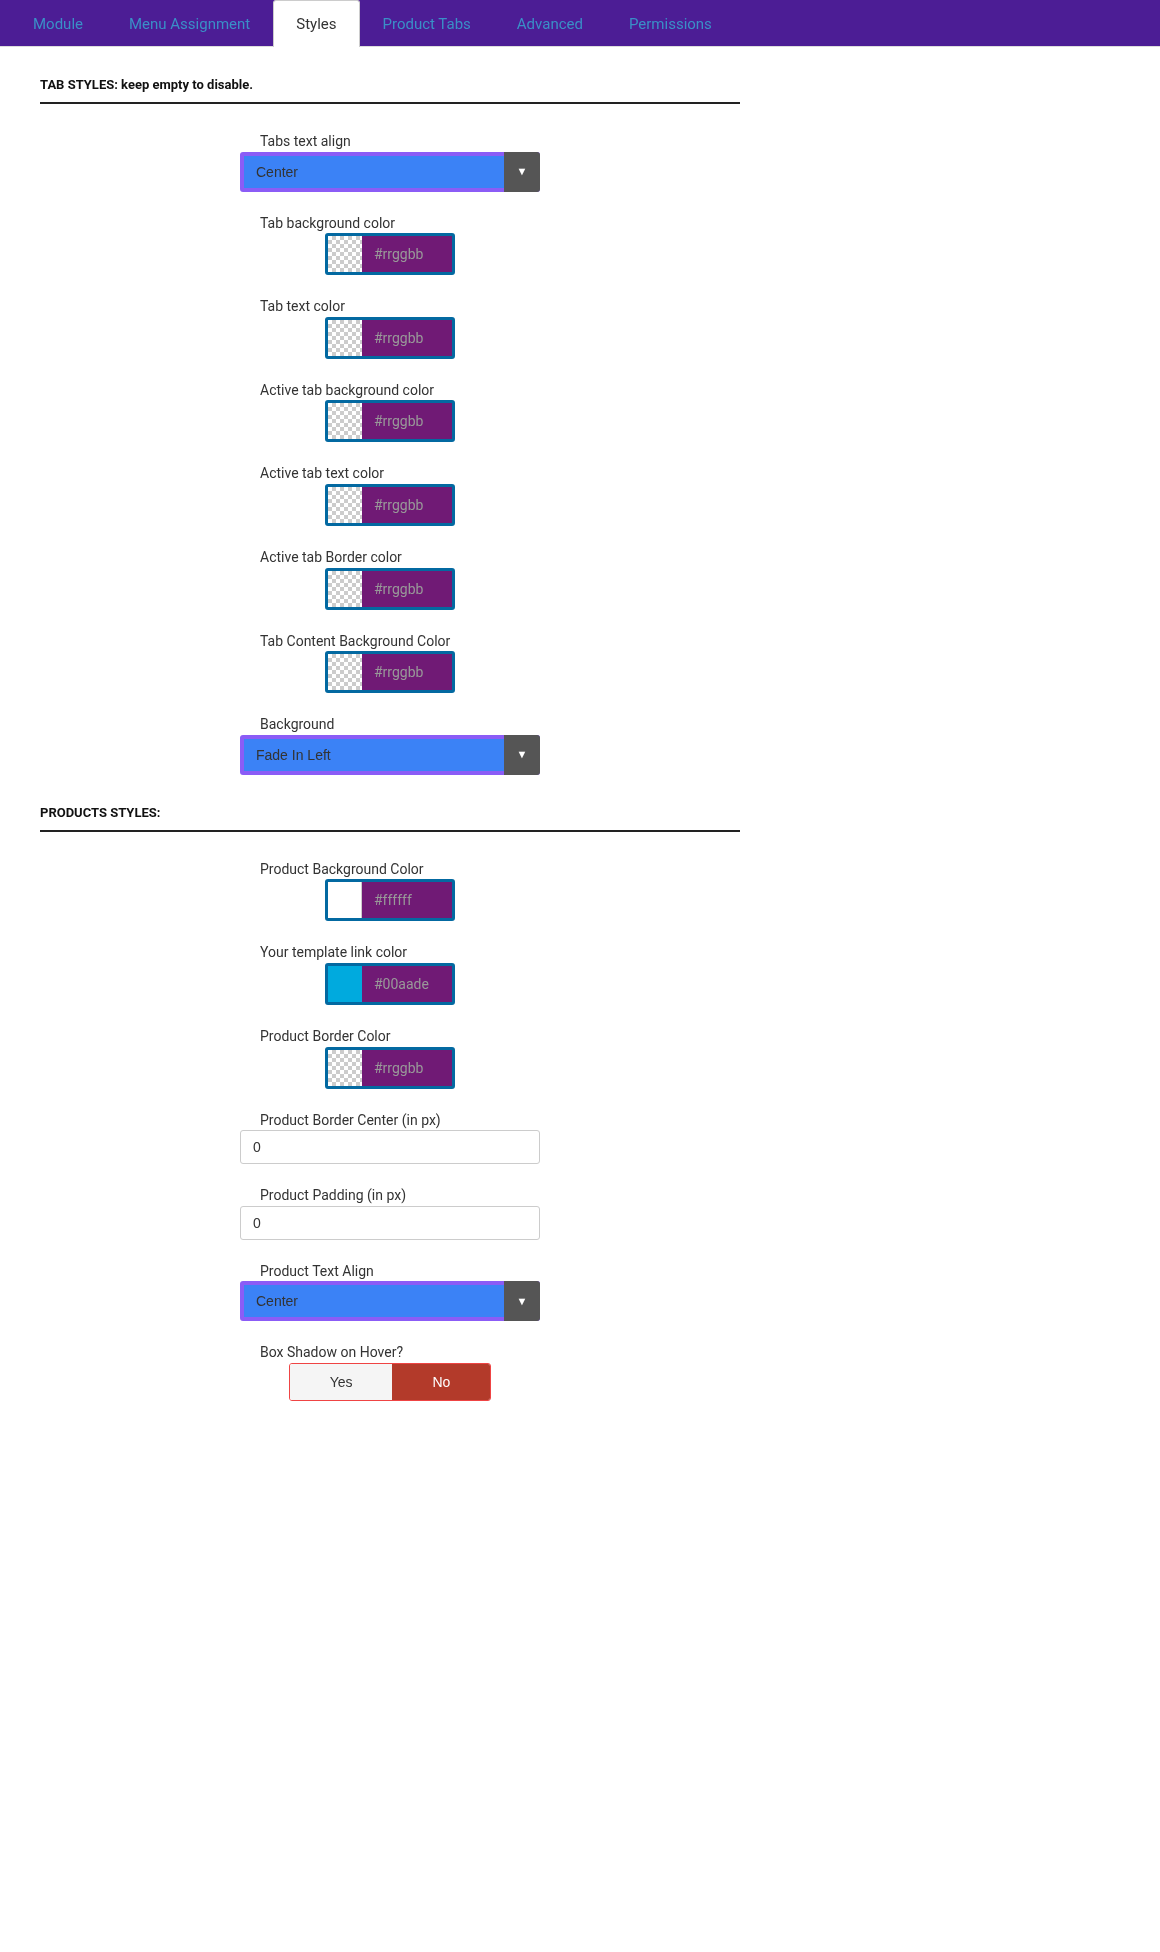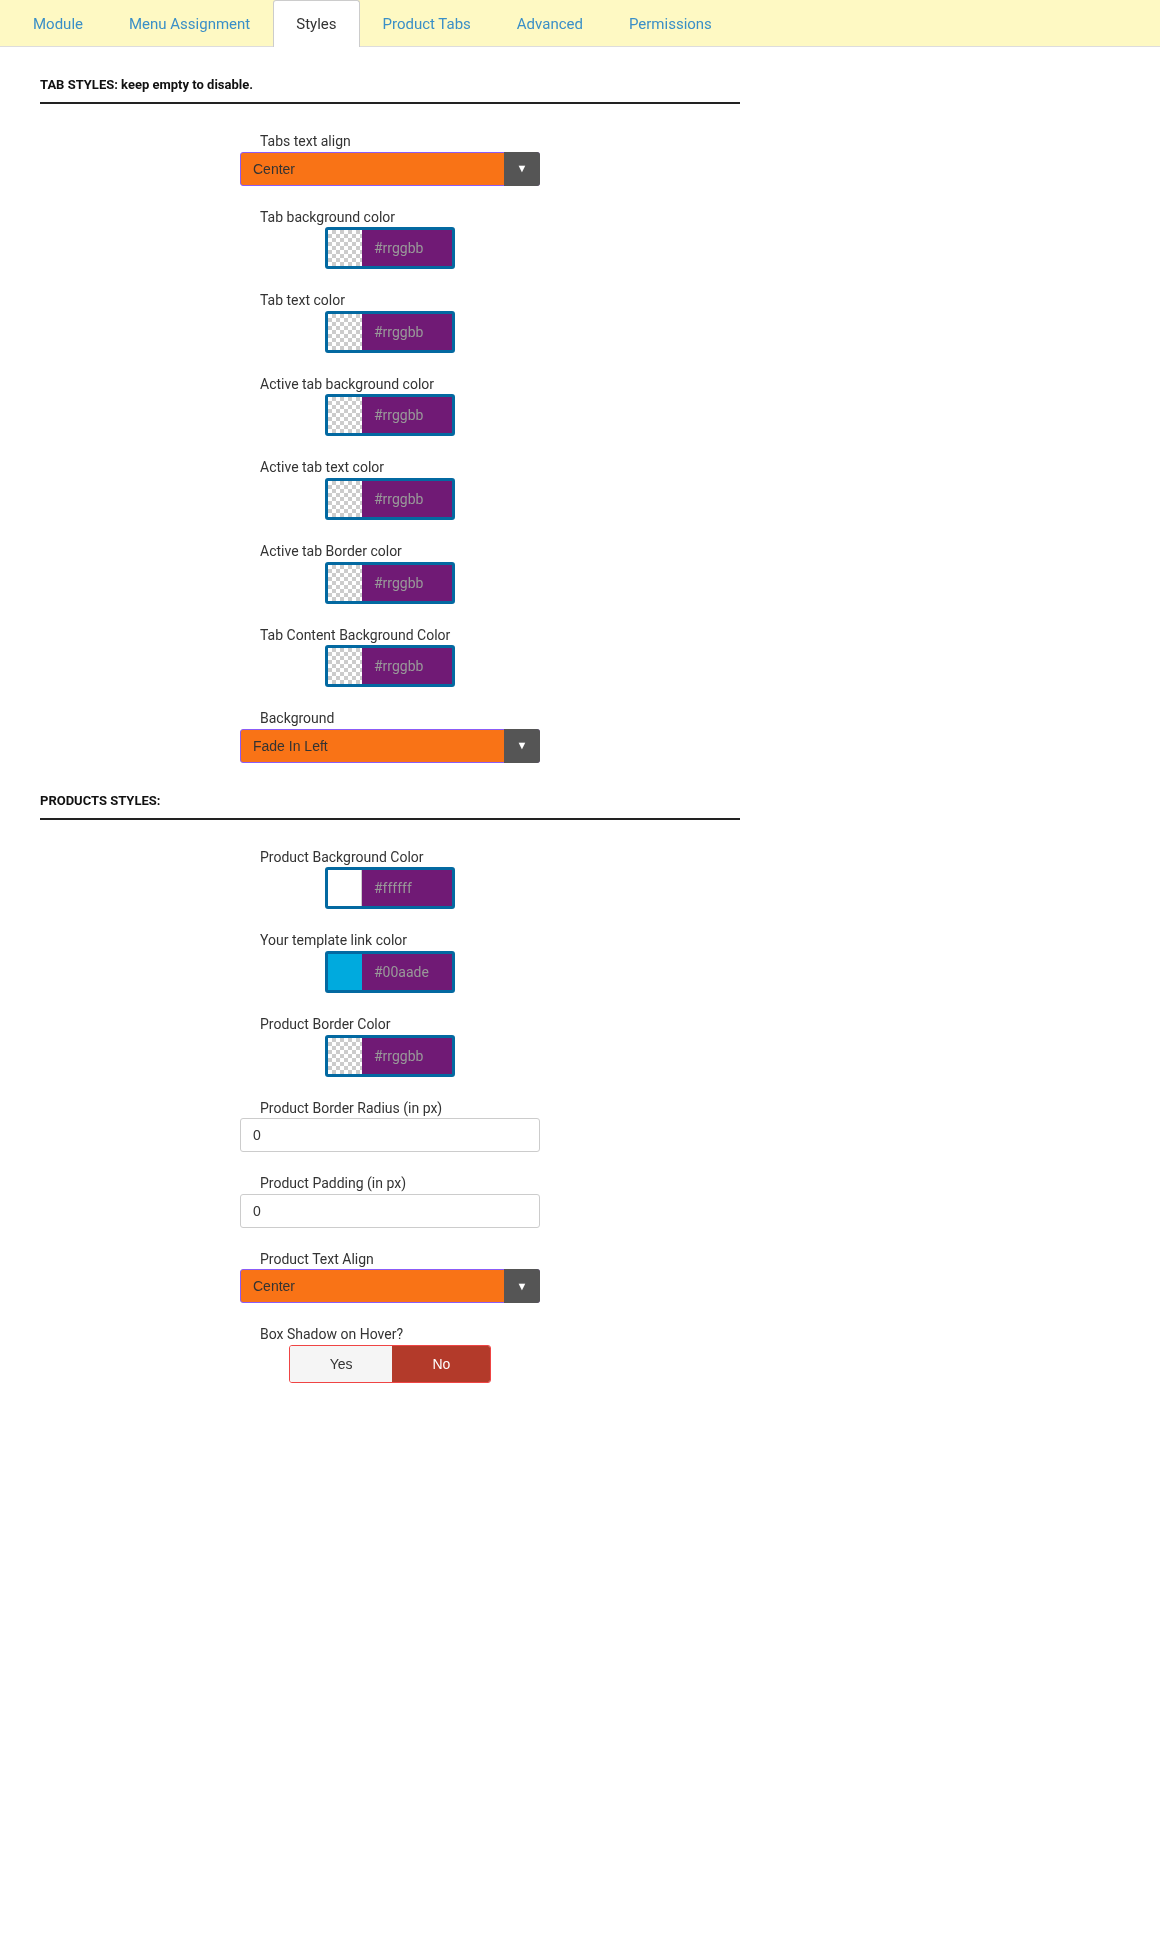--- a/index.html
+++ b/index.html
@@ -14,21 +14,21 @@
       background: #fff;
       color: #333;
       width: 1160px;
       min-height: 1952px;
     }
 
     
     .tab-nav {
       display: flex;
       border-bottom: 1px solid #ddd;
-      background: #fef9c3;
+      background: #4c1d95;
       padding: 0 10px;
     }
 
     .tab-nav-item {
       padding: 14px 22px;
       cursor: pointer;
       color: #3a8fc7;
       font-size: 15px;
       border: 1px solid transparent;
       border-bottom: none;
@@ -87,26 +87,26 @@
     
     .select-wrapper {
       position: relative;
       display: inline-flex;
       align-items: center;
     }
 
     .select-wrapper select {
       appearance: none;
       -webkit-appearance: none;
-      border: 1px solid #8b5cf6;
+      border: 4px solid #8b5cf6;
       border-radius: 3px;
       padding: 8px 40px 8px 12px;
       font-size: 14px;
       color: #333;
-      background: #f97316;
+      background: #3b82f6;
       cursor: pointer;
       min-width: 300px;
       outline: none;
     }
 
     .select-arrow {
       position: absolute;
       right: 0;
       top: 0;
       bottom: 0;
@@ -346,21 +346,21 @@
       <div class="form-label">Product Border Color</div>
       <div class="form-control">
         <div class="color-input-wrapper">
           <div class="color-swatch checkerboard"></div>
           <span class="color-text">#rrggbb</span>
         </div>
       </div>
     </div>
 
     <div class="form-row">
-      <div class="form-label">Product Border Radius (in px)</div>
+      <div class="form-label">Product Border Center (in px)</div>
       <div class="form-control">
         <input type="text" class="text-input" value="0" style="">
       </div>
     </div>
 
 
     <div class="form-row">
       <div class="form-label">Product Padding (in px)</div>
       <div class="form-control">
         <input type="text" class="text-input" value="0" style="">

